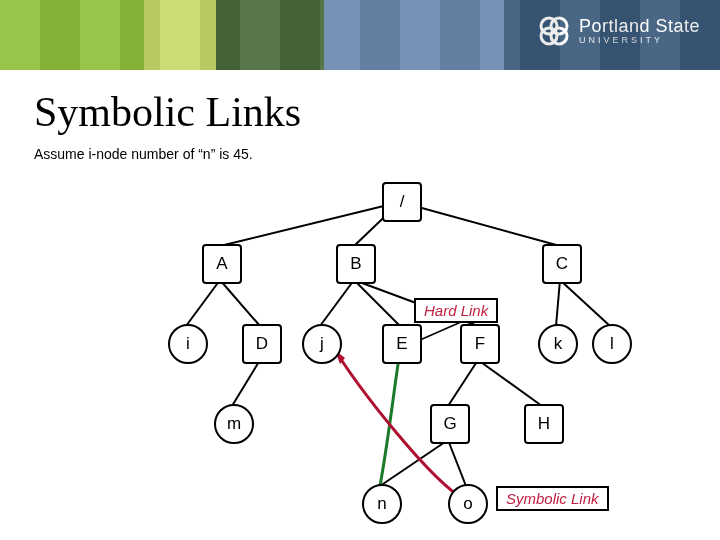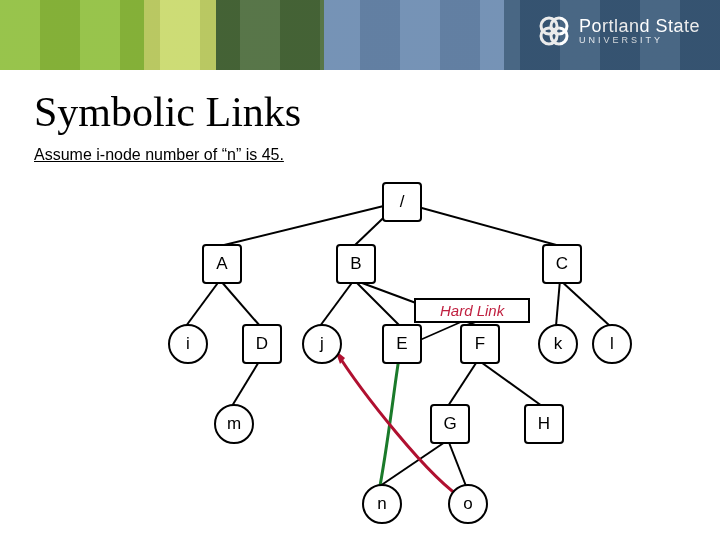--- a/index.html
+++ b/index.html
@@ -4,25 +4,25 @@
 <style>
   html,body{margin:0;padding:0;width:720px;height:540px;background:#fff;font-family:Georgia,'Times New Roman',serif;color:#000;}
   .banner{width:720px;height:70px;position:relative;background:linear-gradient(90deg,#8fbf3d 0 20%,#c9d96a 20% 30%,#4a6a3a 30% 45%,#6a8ab0 45% 70%,#3a5a7a 70% 100%);}
   .banner::after{content:"";position:absolute;inset:0;background:repeating-linear-gradient(90deg,rgba(255,255,255,.08) 0 40px,rgba(0,0,0,.08) 40px 80px);}
   .logo-wrap{position:absolute;right:20px;top:14px;display:flex;align-items:center;gap:8px;color:#fff;font-family:Verdana,Arial,sans-serif;}
   .logo-mark svg{display:block}
   .logo-text{line-height:1.05}
   .logo-text .l1{font-size:18px;letter-spacing:.5px}
   .logo-text .l2{font-size:9px;letter-spacing:3px;opacity:.85}
   h1{font-size:42px;font-weight:400;margin:18px 0 10px 34px;}
-  .subtitle{font-family:Verdana,Arial,sans-serif;font-size:16px;margin:0 0 0 34px;text-decoration:underline;}
+  .subtitle{font-family:Verdana,Arial,sans-serif;font-size:14px;margin:0 0 0 34px;}
   .stage{position:absolute;left:0;top:180px;width:720px;height:360px;}
   .node{position:absolute;width:36px;height:36px;border:2.5px solid #000;border-radius:50%;background:#fff;display:flex;align-items:center;justify-content:center;font-family:Verdana,Arial,sans-serif;font-size:17px;z-index:2}
   .node.sq{border-radius:4px}
-  .label-box{position:absolute;border:2px solid #000;background:#fff;font-family:Verdana,Arial,sans-serif;font-style:italic;font-size:15px;padding:2px 24px;color:#c02040;z-index:3}
+  .label-box{position:absolute;border:2px solid #000;background:#fff;font-family:Verdana,Arial,sans-serif;font-style:italic;font-size:15px;padding:2px 8px;color:#c02040;z-index:3}
   svg.edges{position:absolute;inset:0;width:720px;height:360px;z-index:1}
 </style>
 </head>
 <body>
 
 <div class="banner">
   <div class="logo-wrap">
     <span class="logo-mark">
       <svg width="34" height="34" viewBox="0 0 34 34">
         <g stroke="#fff" stroke-width="3" fill="none">
@@ -126,13 +126,14 @@
     </div>
 
   <div class="node" style="left:362px;top:304px">
       <span>n</span>
     </div>
   <div class="node" style="left:448px;top:304px">
       <span>o</span>
     </div>
 
   <div class="label-box" style="left:414px;top:118px">Hard Link</div>
+  <div class="label-box" style="left:496px;top:306px">Symbolic Link</div>
 </div>
 
 </body></html>

